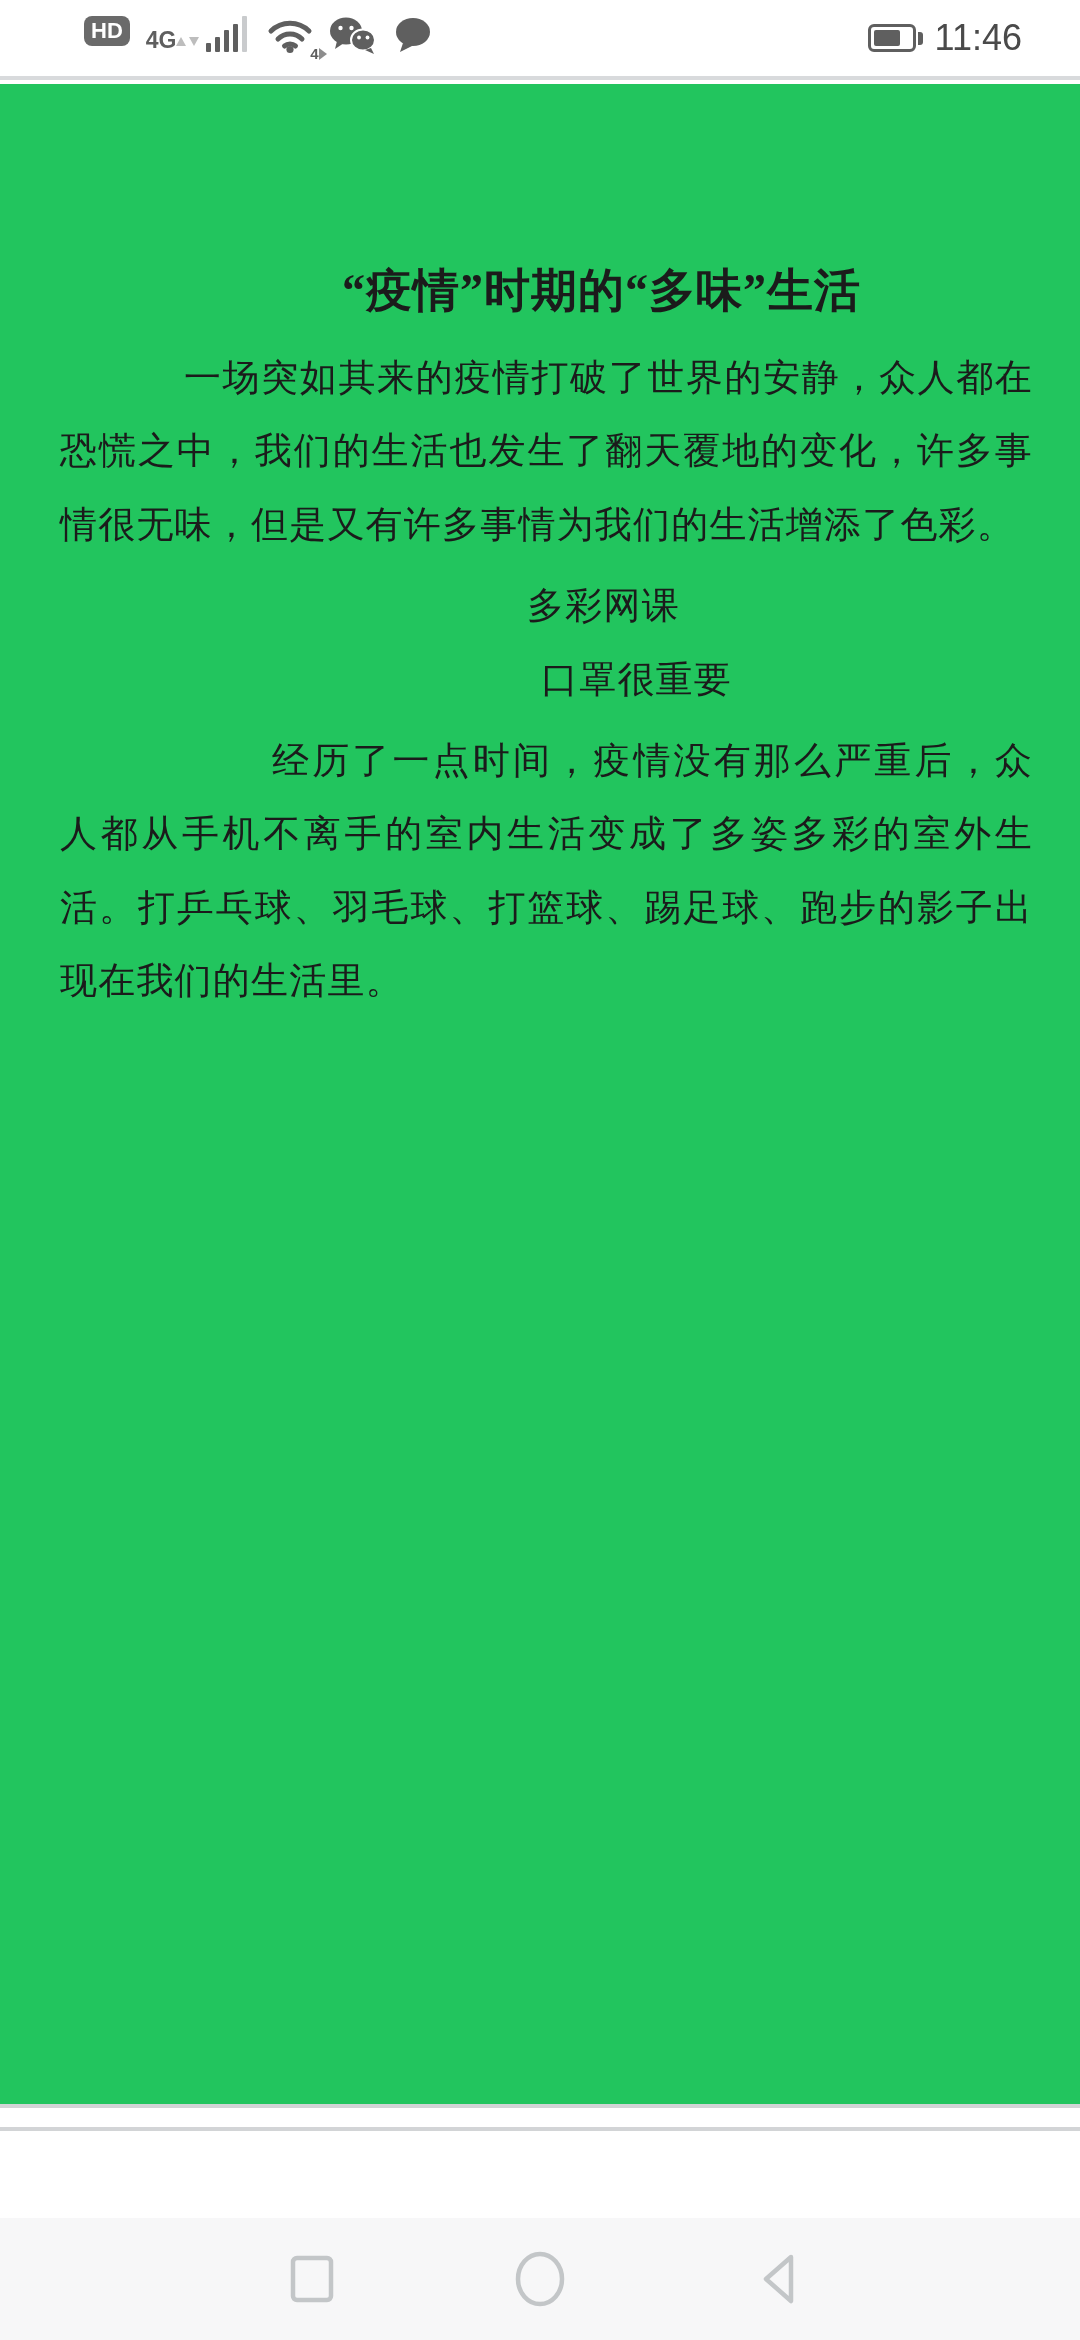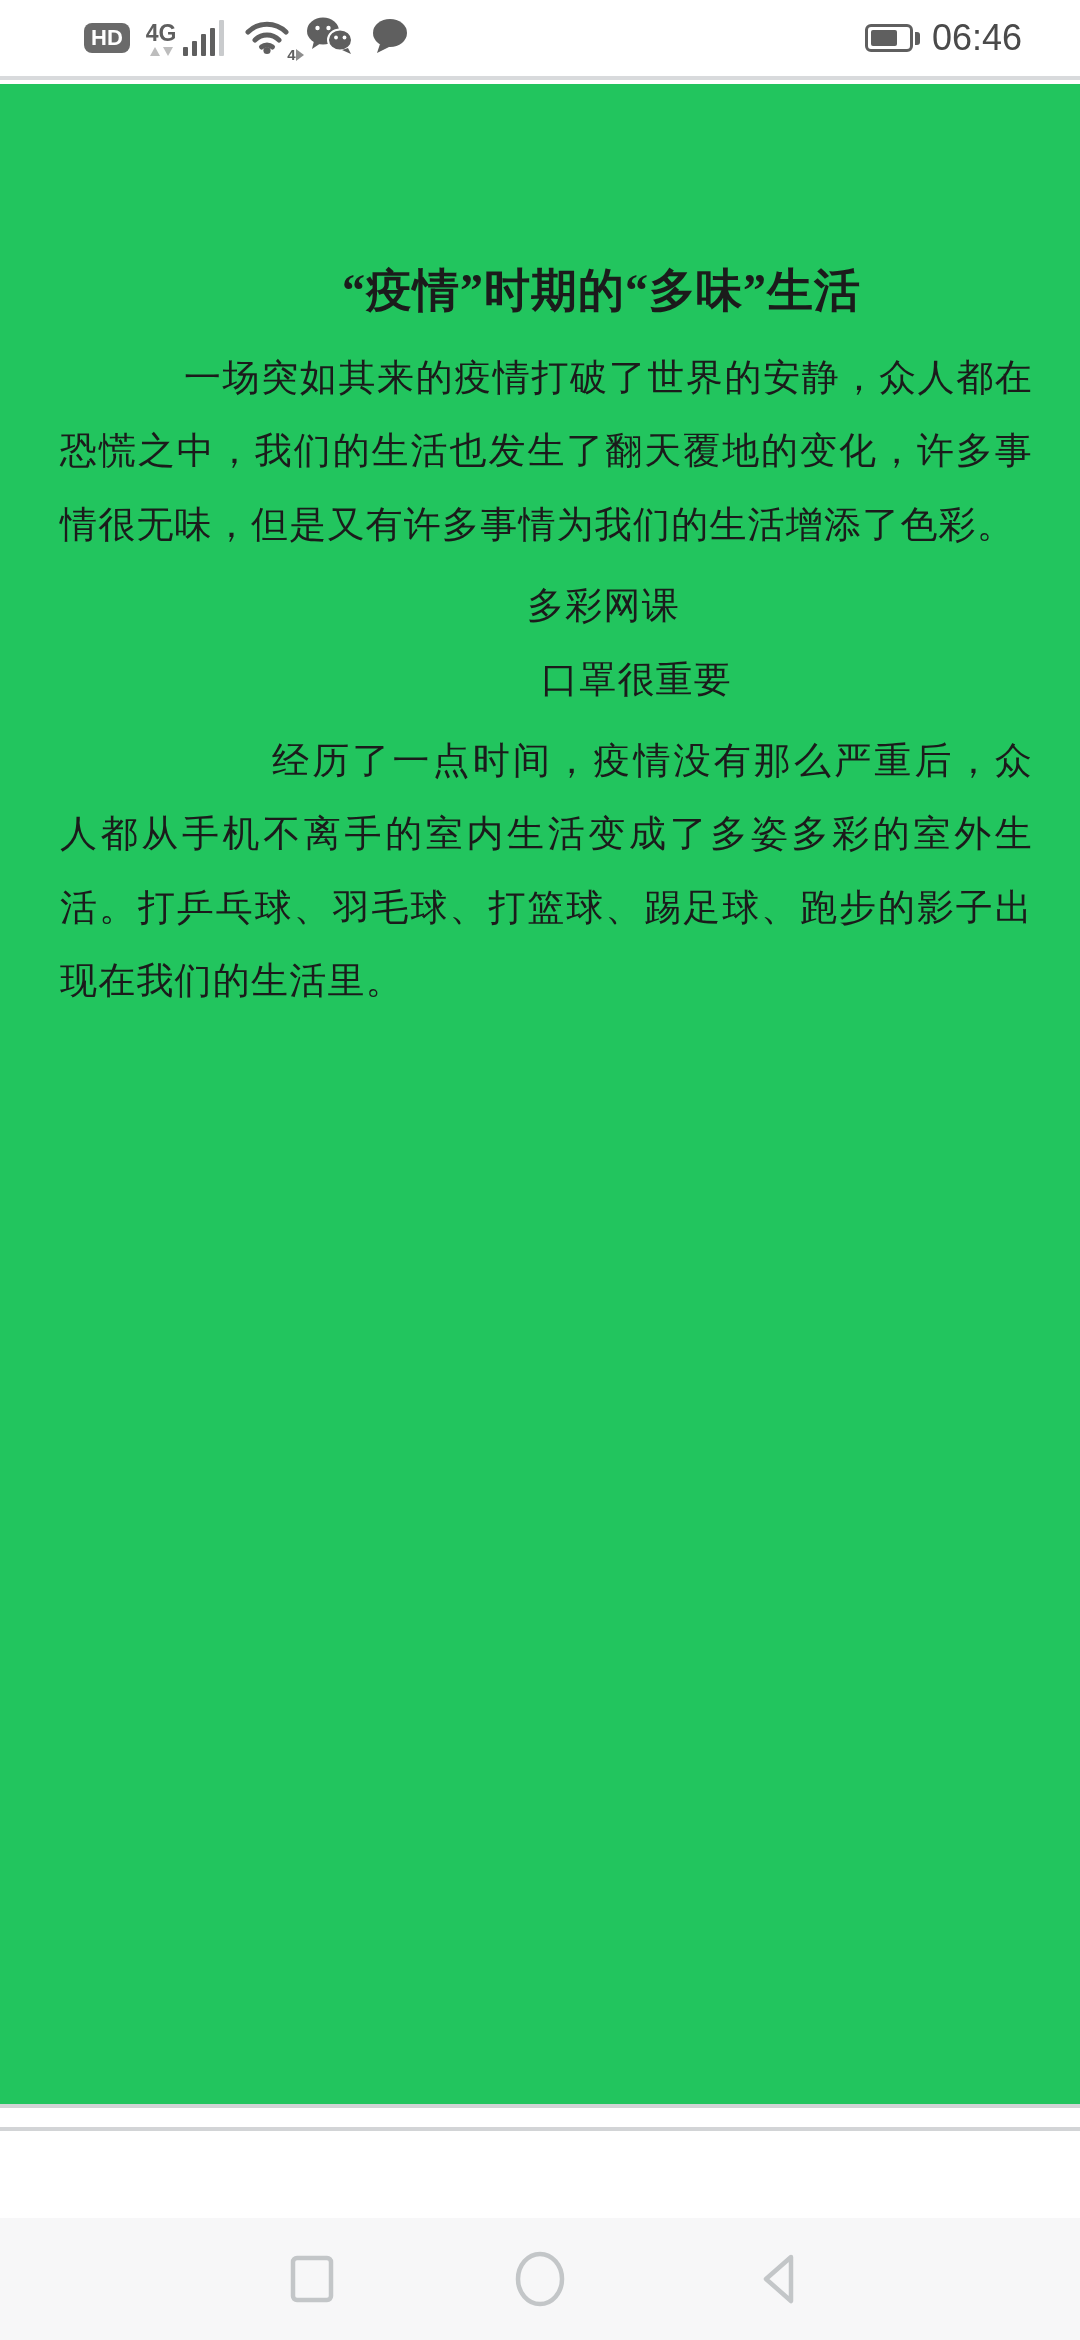--- a/index.html
+++ b/index.html
@@ -7,27 +7,27 @@
     width:1080px;height:2340px;position:relative;overflow:hidden;
     background:#ffffff;font-family:"Liberation Sans","DejaVu Sans",sans-serif;
   }
   
   .status-bar{
     position:absolute;top:0;left:0;width:1080px;height:80px;background:#fff;
     border-bottom:4px solid #d8dadc;box-sizing:border-box;
     display:flex;align-items:center;justify-content:space-between;
     padding:0 58px 0 84px;
   }
-  .sb-left{display:flex;align-items:center;gap:16px;}
+  .sb-left{display:flex;align-items:flex-start;gap:16px;}
   .hd-badge{
     background:#6a6a6a;color:#fff;font-weight:bold;font-size:22px;
     padding:4px 7px;border-radius:8px;line-height:1;letter-spacing:0;
   }
   .net-cluster{display:flex;align-items:flex-end;}
-  .net-col{display:flex;flex-direction:column;align-items:center;line-height:1;margin-right:3px;}
+  .net-col{display:flex;flex-direction:row;align-items:center;line-height:1;margin-right:3px;}
   .net-4g{font-size:23px;font-weight:bold;color:#5f5f5f;}
   .net-arrows{display:flex;gap:3px;margin-top:2px;}
   .tri-up{width:0;height:0;border-left:5px solid transparent;border-right:5px solid transparent;border-bottom:9px solid #bdbdbd;}
   .tri-down{width:0;height:0;border-left:5px solid transparent;border-right:5px solid transparent;border-top:9px solid #bdbdbd;}
   .bars{display:flex;align-items:flex-end;}
   .bar{width:5px;background:#5f5f5f;margin-left:4px;border-radius:1px;}
   .b1{height:9px;}.b2{height:15px;}.b3{height:22px;}.b4{height:28px;}
   .bar.empty{height:36px;background:#c9cbcd;}
   .wifi-wrap{position:relative;margin-left:4px;}
   .wifi-sub{position:absolute;right:-14px;bottom:-3px;display:flex;align-items:center;}
@@ -126,21 +126,21 @@
     </span>
   </div>
 
   <div class="sb-right">
     <span class="battery">
       <span class="battery-body">
           <span class="battery-fill"></span>
         </span>
       <span class="battery-nub"></span>
     </span>
-    <span class="time">06:46</span>
+    <span class="time">11:46</span>
   </div>
 </div>
 
 <div class="doc">
   <h1 class="doc-title">“疫情”时期的“多味”生活</h1>
 
   <p class="para indent-a">一场突如其来的疫情打破了世界的安静，众人都在恐慌之中，我们的生活也发生了翻天覆地的变化，许多事情很无味，但是又有许多事情为我们的生活增添了色彩。</p>
 
   <p class="subtitle shift-a">多彩网课</p>
 

